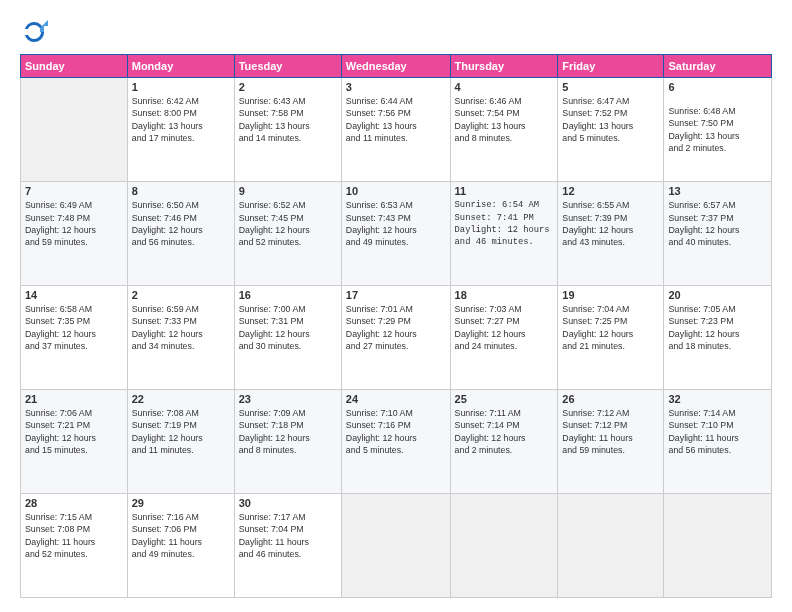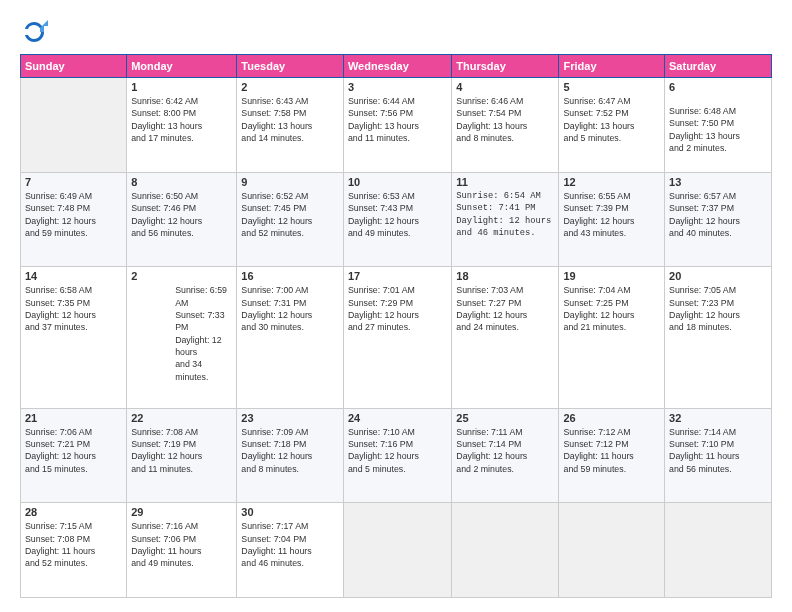--- a/index.html
+++ b/index.html
@@ -241,21 +241,21 @@
         <tr>
           <td>
             <span class="day-num">14</span>
             <div class="day-info" style="white-space: pre-line;">Sunrise: 6:58 AM
 Sunset: 7:35 PM
 Daylight: 12 hours
 and 37 minutes.</div>
           </td>
           <td>
             <span class="day-num">2</span>
-            <div class="day-info" style="white-space: pre-line; margin-left: 44px;">Sunrise: 6:59 AM
+            <div class="day-info" style="white-space: pre-line;">Sunrise: 6:59 AM
 Sunset: 7:33 PM
 Daylight: 12 hours
 and 34 minutes.</div>
           </td>
           <td>
             <span class="day-num">16</span>
             <div class="day-info" style="white-space: pre-line;">Sunrise: 7:00 AM
 Sunset: 7:31 PM
 Daylight: 12 hours
 and 30 minutes.</div>

